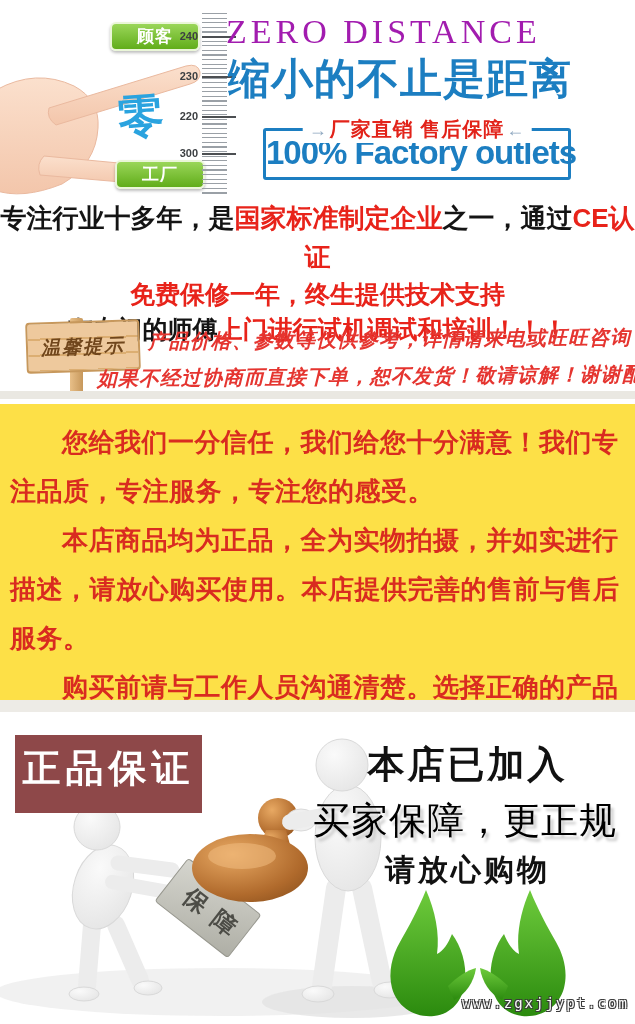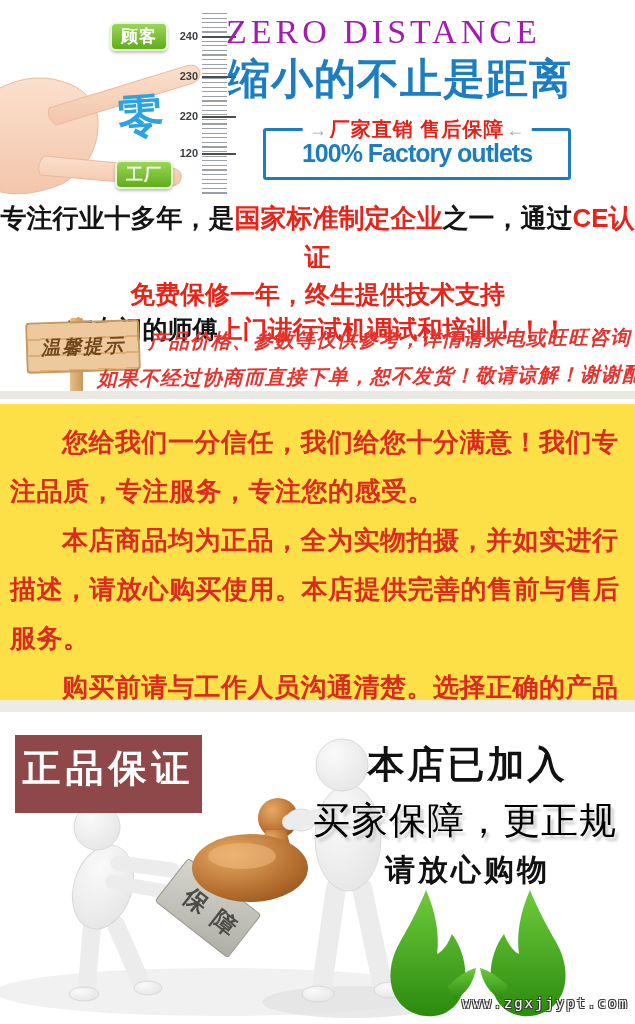--- a/index.html
+++ b/index.html
@@ -3,39 +3,39 @@
 <meta charset="utf-8">
 <style>
   html,body{margin:0;padding:0;background:#fff;}
   .stage{position:relative;width:635px;height:1024px;background:#ffffff;overflow:hidden;
          font-family:"Liberation Sans",sans-serif;-webkit-font-smoothing:antialiased;}
   .abs{position:absolute;}
 
   
   .hero{position:absolute;top:0;left:0;width:635px;height:198px;background:#fff;}
   .tag{position:absolute;background:linear-gradient(#9ad659,#61ad1a);border:2px solid #eaf6d8;
-       border-radius:6px;color:#fff;font-weight:bold;font-size:17px;padding:1px 9px;
+       border-radius:6px;color:#fff;font-weight:bold;font-size:17px;padding:1px 25px;
        box-shadow:0 2px 3px rgba(0,0,0,.25);letter-spacing:1px;}
   .tag-customer{left:110px;top:22px;}
   .tag-factory{left:115px;top:160px;}
   .zero-char{left:118px;top:86px;font-size:46px;font-weight:bold;color:#2aa3df;
              transform:rotate(-4deg);font-family:"DejaVu Sans",sans-serif;}
   .ruler{left:202px;top:13px;width:36px;height:182px;}
   .ruler-minor{position:absolute;left:0;top:0;width:25px;height:100%;
       background:repeating-linear-gradient(to bottom,#9aa0a6 0 1.2px,transparent 1.2px 4.6px);}
   .tick-major{position:absolute;left:0;width:34px;height:2.4px;background:#4c4f52;}
   .ruler-num{position:absolute;right:40px;width:46px;text-align:right;font-size:11px;
              font-weight:bold;color:#3c3f42;}
   .zero-distance{left:226px;top:13px;width:365px;font-family:"Liberation Serif",serif;
                  font-size:34px;color:#a21caf;letter-spacing:4px;white-space:nowrap;}
   .headline-blue{left:228px;top:51px;width:360px;font-size:42px;font-weight:bold;
                  color:#1c7ec1;white-space:nowrap;letter-spacing:1px;}
   .outlet-box{left:263px;top:128px;width:302px;height:46px;border:3px solid #1c7ec1;
               border-radius:3px;}
-  .outlet-text{width:100%;text-align:center;line-height:44px;font-size:25px;font-weight:bold;
+  .outlet-text{width:100%;text-align:center;line-height:44px;font-size:33px;font-weight:bold;
                color:#1c7ec1;letter-spacing:-1px;white-space:nowrap;}
   .tagline{position:absolute;top:-15px;left:50%;transform:translateX(-50%);background:#fff;
            padding:0 4px;white-space:nowrap;font-size:20px;font-weight:bold;color:#e2231a;
            letter-spacing:1px;}
   .tagline .arrow{color:#8fa8c0;font-size:18px;font-weight:normal;padding:0 2px;}
 
   
   .claims{position:absolute;top:199px;left:0;width:635px;text-align:center;}
   .claim-l1{font-size:26px;font-weight:800;color:#141414;line-height:39px;letter-spacing:0;}
   .claim-l2{font-size:25px;font-weight:800;color:#e8231a;line-height:35px;}
@@ -110,21 +110,21 @@
 
     <div class="ruler abs">
       <div class="ruler-minor"></div>
       <div class="tick-major" style="top:23px;"></div>
       <div class="tick-major" style="top:63px;"></div>
       <div class="tick-major" style="top:103px;"></div>
       <div class="tick-major" style="top:140px;"></div>
       <span class="ruler-num" style="top:17px;">240</span>
       <span class="ruler-num" style="top:57px;">230</span>
       <span class="ruler-num" style="top:97px;">220</span>
-      <span class="ruler-num" style="top:134px;">120</span>
+      <span class="ruler-num" style="top:134px;">300</span>
     </div>
 
     <div class="zero-distance abs">ZERO DISTANCE</div>
 
     <div class="headline-blue abs">缩小的不止是距离</div>
 
     <div class="outlet-box abs">
       <div class="tagline">
         <span class="arrow">→</span><span>厂家直销 售后保障</span><span class="arrow">←</span>
       </div>

